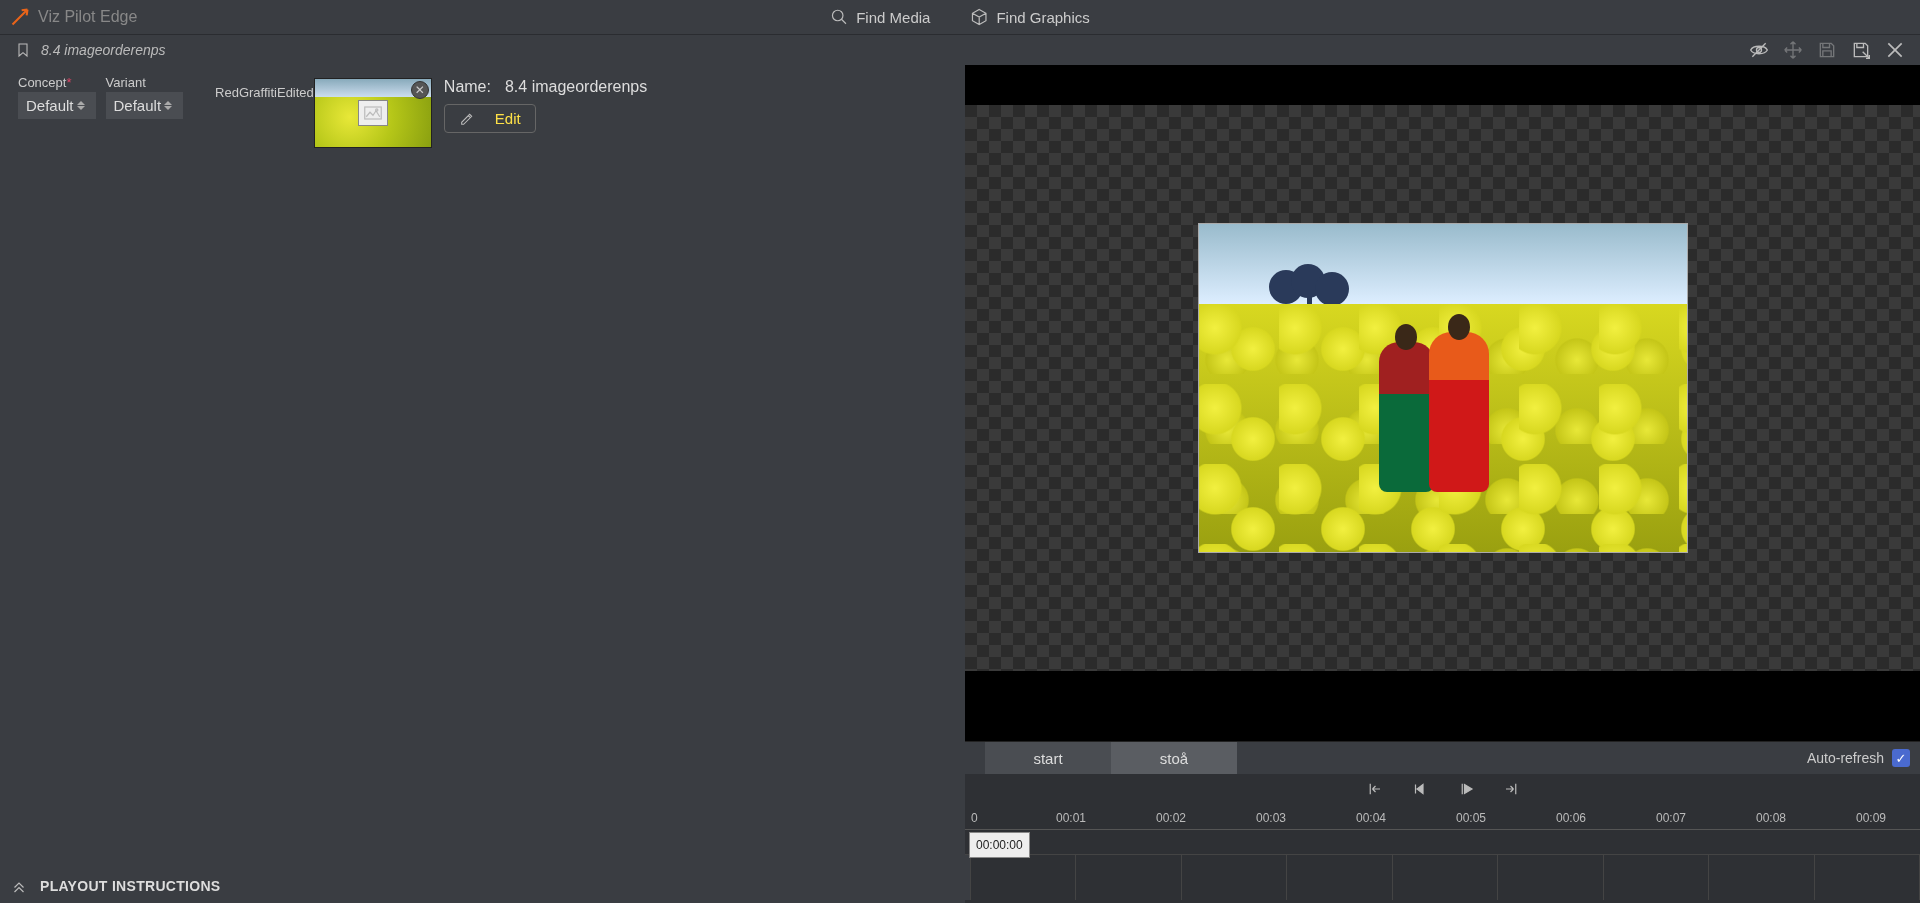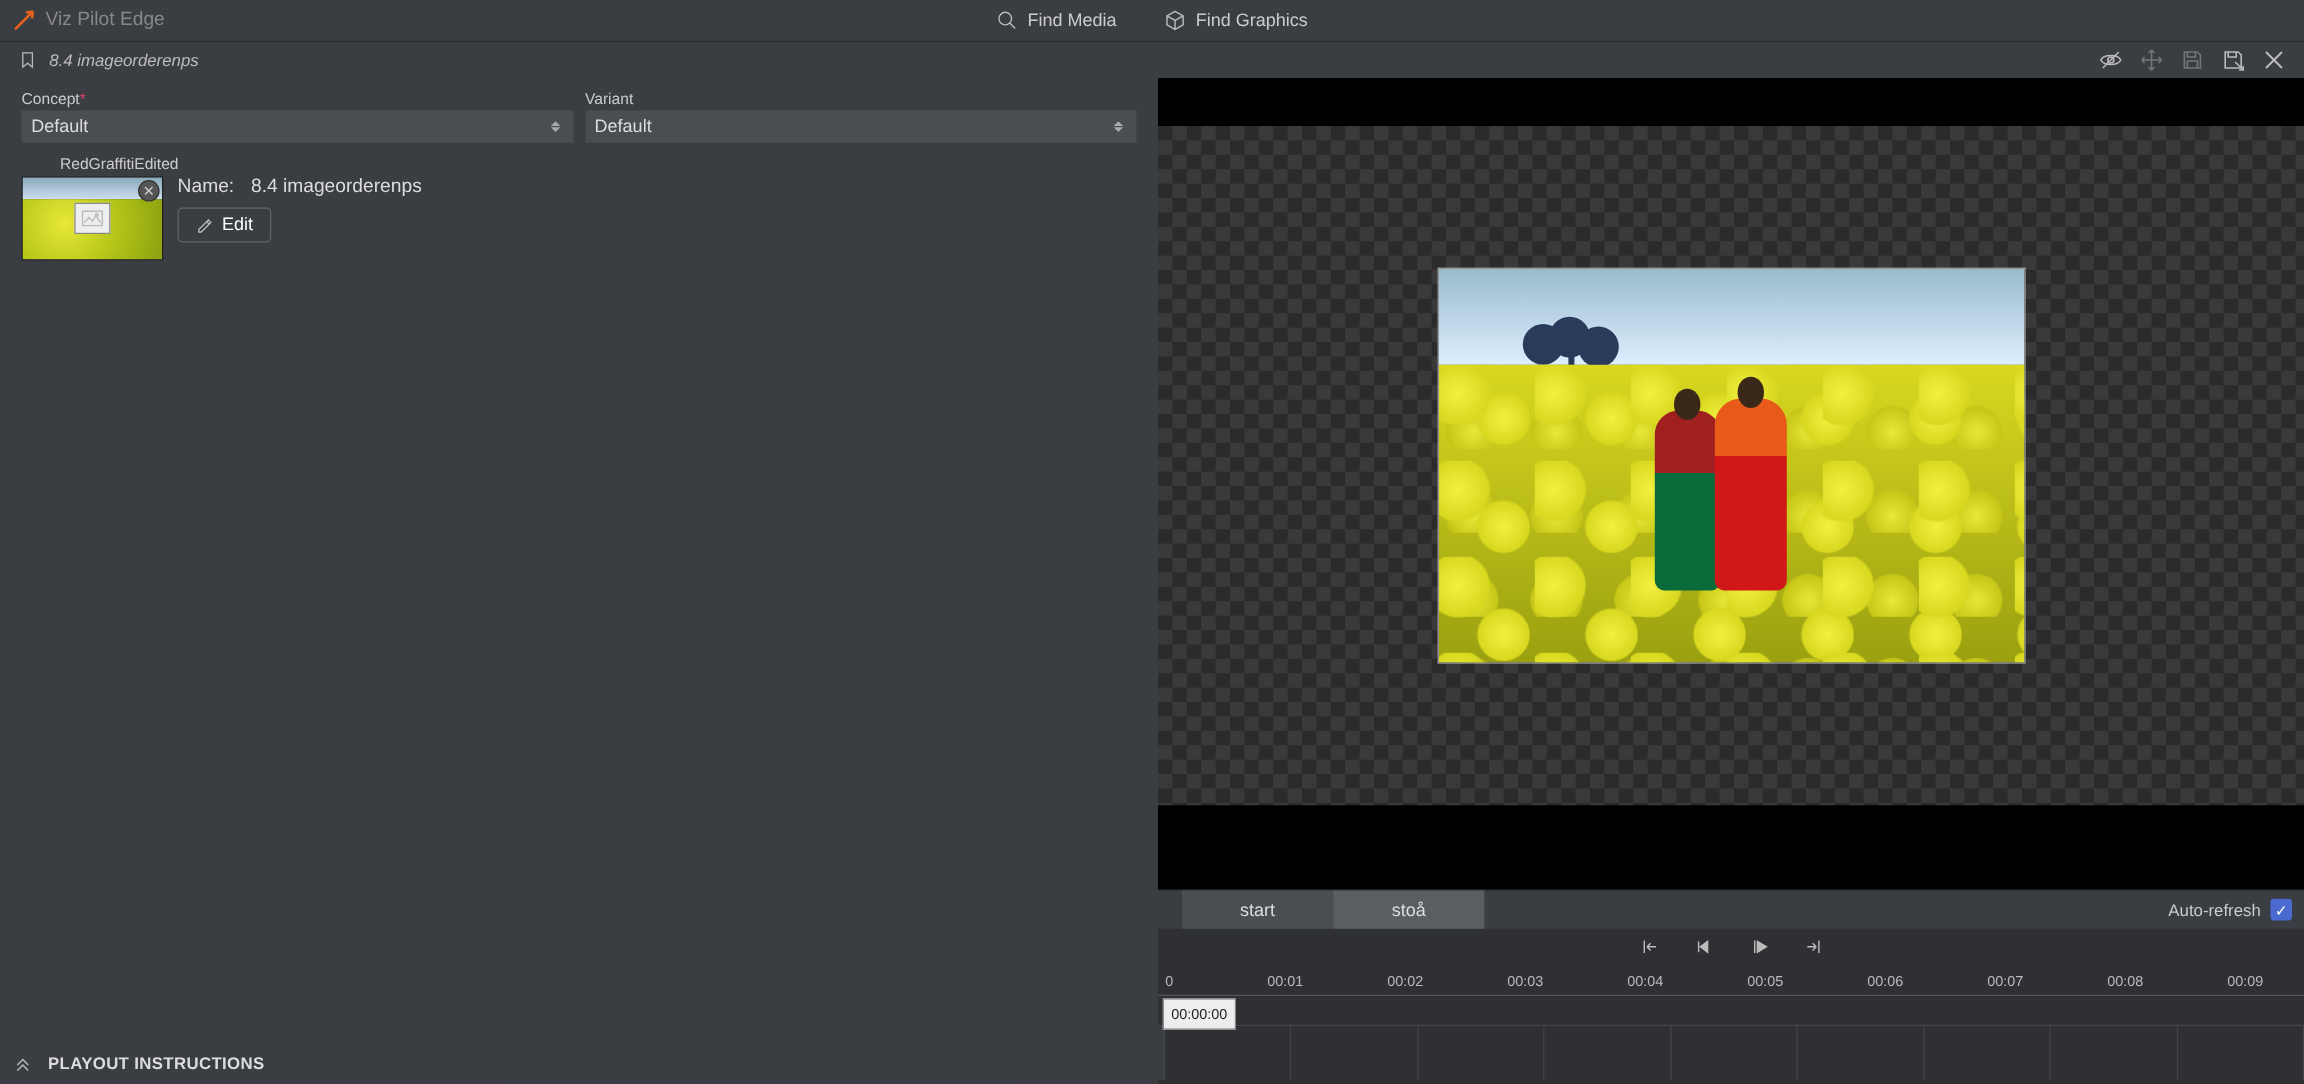--- a/index.html
+++ b/index.html
@@ -13,42 +13,42 @@
 .top-btn svg { width:18px; height:18px; }
 
 .breadcrumb-bar { height:30px; display:flex; align-items:center; padding:0 15px; justify-content:space-between; }
 .breadcrumb { display:flex; align-items:center; gap:10px; font-style:italic; color:#bbb; font-size:14px; }
 .breadcrumb svg { width:16px; height:16px; }
 .right-icons { display:flex; gap:14px; align-items:center; }
 .right-icons .ico { width:20px; height:20px; cursor:pointer; display:flex; align-items:center; justify-content:center; }
 .right-icons .ico svg { width:20px; height:20px; }
 
 .main { display:flex; height:838px; }
-.left-panel { width:965px; display:flex; flex-direction:column; padding:10px 18px 0 18px; position:relative; }
+.left-panel { width:965px; display:flex; flex-direction:row; padding:10px 18px 0 18px; position:relative; }
 .dropdown-row { display:flex; gap:10px; }
 .dd-group { flex:1; display:flex; flex-direction:column; }
 .dd-label { font-size:13px; color:#ccc; margin-bottom:2px; }
 .dd-label .req { color:#d46; }
 .dd { background:#4a4d52; border:none; height:27px; display:flex; align-items:center; justify-content:space-between; padding:0 8px; color:#ddd; font-size:15px; cursor:pointer; position:relative; }
 .dd .chev { width:14px; display:flex; flex-direction:column; gap:1px; align-items:center; }
 .dd .chev span { width:0; height:0; border-left:4px solid transparent; border-right:4px solid transparent; }
 .dd .chev .up { border-bottom:4px solid #aaa; }
 .dd .chev .dn { border-top:4px solid #aaa; }
 
 .field-label { font-size:13px; color:#ccc; margin-top:10px;margin-left:32px; }
 .item-row { display:flex; align-items:flex-start; gap:12px; margin-top:3px; }
 .thumb { width:118px; height:70px; position:relative; border:1px solid #222; }
 .thumb .sky { position:absolute; top:0; left:0; right:0; height:18px; background:linear-gradient(#8ab,#cde); }
 .thumb .field { position:absolute; top:18px; left:0; right:0; bottom:0; background:radial-gradient(circle at 30% 40%, #e8e838 0%, #b5c618 50%, #8aa010 100%); }
 .thumb-badge { position:absolute; left:50%; top:50%; transform:translate(-50%,-50%); width:30px; height:26px; background:#eee; border:1px solid #888; display:flex; align-items:center; justify-content:center; }
 .thumb-badge svg { width:18px; height:14px; }
 .thumb-del { position:absolute; top:2px; right:2px; width:18px; height:18px; border-radius:50%; background:#555; color:#ccc; display:flex; align-items:center; justify-content:center; font-size:12px; cursor:pointer; border:1px solid #333;}
 .item-meta { display:flex; flex-direction:column; gap:8px; }
 .name-line { display:flex; gap:14px; font-size:16px; color:#ddd; }
-.edit-btn { display:inline-flex; align-items:center; gap:6px; border:1px solid #666; background:transparent; color:#ffffff; padding:5px 14px; border-radius:4px; font-size:15px; cursor:pointer; width:fit-content; }
+.edit-btn { display:inline-flex; align-items:center; gap:20px; border:1px solid #666; background:transparent; color:#fde047; padding:5px 14px; border-radius:4px; font-size:15px; cursor:pointer; width:fit-content; }
 .edit-btn svg { width:16px; height:16px; }
 
 .playout-bar { position:absolute; bottom:8px; left:0; right:0; display:flex; align-items:center; gap:12px; padding:0 10px; }
 .playout-bar svg { width:18px; height:18px; }
 .playout-bar .pt { font-size:14px; font-weight:600; color:#ddd; letter-spacing:.3px; }
 
 .right-panel { flex:1; background:#000; display:flex; flex-direction:column; position:relative; }
 .preview-area { flex:1; position:relative; background:#000; display:flex; align-items:center; justify-content:center; }
 .checker { position:absolute; left:0; right:0; top:40px; bottom:70px;
   background-image:

